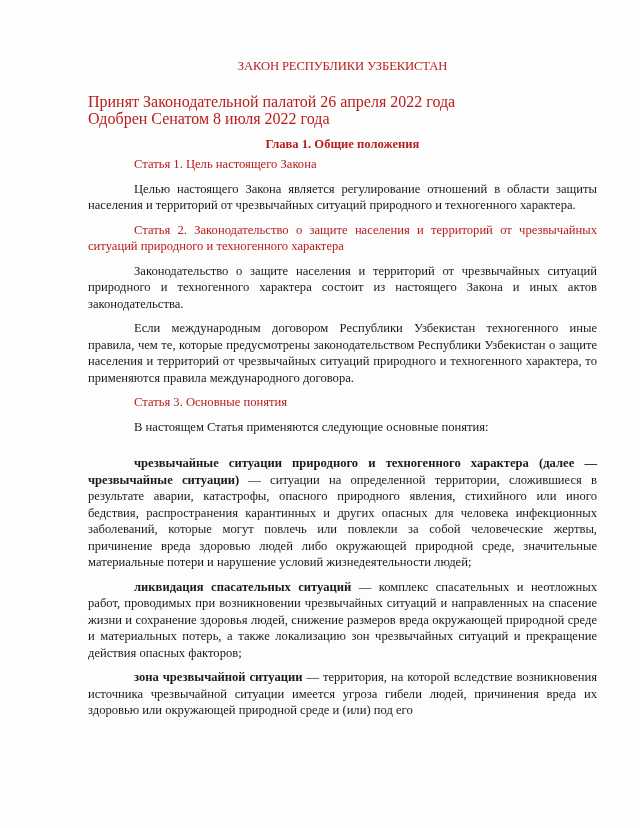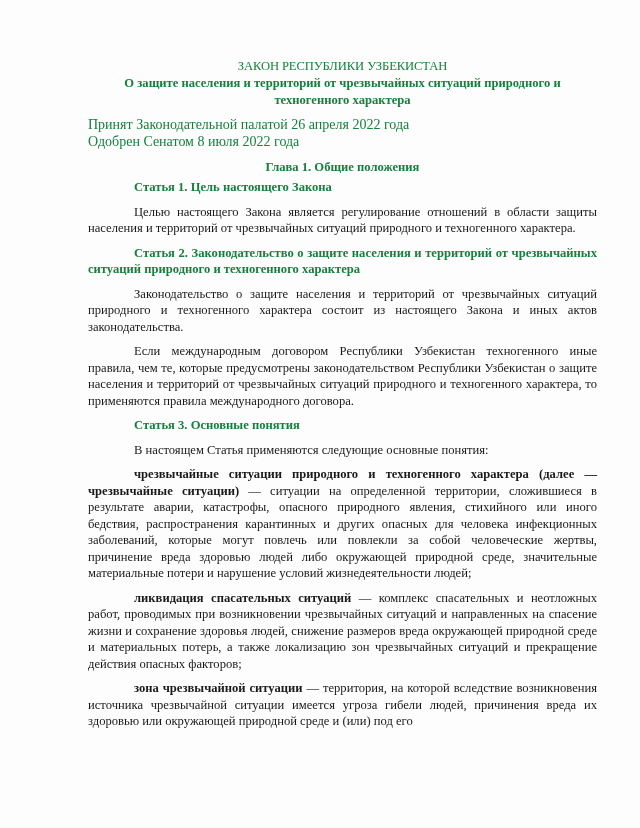--- a/index.html
+++ b/index.html
@@ -15,45 +15,45 @@
       color: #1a1a1a;
     }
     .page {
       position: absolute;
       left: 88px;
       top: 58px;
       width: 509px;
       font-size: 12.6px;
       line-height: 16.4px;
     }
-    .blue { color: #15803d; }
+    .blue { color: #b91c1c; }
     .center { text-align: center; }
     .title {
       font-size: 12.6px;
       line-height: 16px;
       letter-spacing: -0.1px;
     }
     .subtitle {
       font-weight: bold;
       font-size: 12.6px;
       line-height: 17px;
       margin-top: 1px;
     }
     .meta {
-      margin-top: 8px;
-      font-size: 14px;
+      margin-top: 20px;
+      font-size: 16px;
       line-height: 16.5px;
     }
     .chapter {
       font-weight: bold;
       margin-top: 9px;
       line-height: 16px;
     }
     .article {
-      font-weight: bold;
+      font-weight: normal;
       text-indent: 46px;
       margin-top: 4px;
       line-height: 16.5px;
     }
     .article.justify {
       text-align: justify;
       margin-top: 8px;
     }
     .para {
       text-align: justify;
@@ -61,42 +61,41 @@
       margin-top: 8px;
       line-height: 16.5px;
     }
     .term { font-weight: bold; }
   </style>
 </head>
 <body>
 
 <div class="page">
   <div class="title blue center">ЗАКОН РЕСПУБЛИКИ УЗБЕКИСТАН</div>
-  <div class="subtitle blue center">О защите населения и территорий от чрезвычайных ситуаций природного и техногенного характера</div>
 
   <div class="meta blue">
     <div>Принят Законодательной палатой 26 апреля 2022 года</div>
     <div>Одобрен Сенатом 8 июля 2022 года</div>
   </div>
 
   <div class="chapter blue center">Глава 1. Общие положения</div>
 
   <div class="article blue">Статья 1. Цель настоящего Закона</div>
   <p class="para" style="margin:8px 0 0 0;">Целью настоящего Закона является регулирование отношений в области защиты населения и территорий от чрезвычайных ситуаций природного и техногенного характера.</p>
 
   <div class="article blue justify" style="text-indent:46px;">
     <span>Статья 2. Законодательство о защите населения и территорий от чрезвычайных ситуаций природного и техногенного характера</span>
   </div>
   <p class="para" style="margin:8px 0 0 0;">Законодательство о защите населения и территорий от чрезвычайных ситуаций природного и техногенного характера состоит из настоящего Закона и иных актов законодательства.</p>
   <p class="para" style="margin:8px 0 0 0;">Если международным договором Республики Узбекистан техногенного иные правила, чем те, которые предусмотрены законодательством Республики Узбекистан о защите населения и территорий от чрезвычайных ситуаций природного и техногенного характера, то применяются правила международного договора.</p>
 
   <div class="article blue" style="margin-top:8px;">Статья 3. Основные понятия</div>
   <p class="para" style="margin:8px 0 0 0;">В настоящем Статья применяются следующие основные понятия:</p>
 
-  <p class="para" style="margin:8px 0 0 0;">
+  <p class="para" style="margin:20px 0 0 0;">
     <span class="term">чрезвычайные ситуации природного и техногенного характера (далее — чрезвычайные ситуации)</span><span> — ситуации на определенной территории, сложившиеся в результате аварии, катастрофы, опасного природного явления, стихийного или иного бедствия, распространения карантинных и других опасных для человека инфекционных заболеваний, которые могут повлечь или повлекли за собой человеческие жертвы, причинение вреда здоровью людей либо окружающей природной среде, значительные материальные потери и нарушение условий жизнедеятельности людей;</span>
   </p>
   <p class="para" style="margin:8px 0 0 0;">
     <span class="term">ликвидация спасательных ситуаций</span><span> — комплекс спасательных и неотложных работ, проводимых при возникновении чрезвычайных ситуаций и направленных на спасение жизни и сохранение здоровья людей, снижение размеров вреда окружающей природной среде и материальных потерь, а также локализацию зон чрезвычайных ситуаций и прекращение действия опасных факторов;</span>
   </p>
   <p class="para" style="margin:8px 0 0 0;">
     <span class="term">зона чрезвычайной ситуации</span><span> — территория, на которой вследствие возникновения источника чрезвычайной ситуации имеется угроза гибели людей, причинения вреда их здоровью или окружающей природной среде и (или) под его</span>
   </p>
 </div>
 

